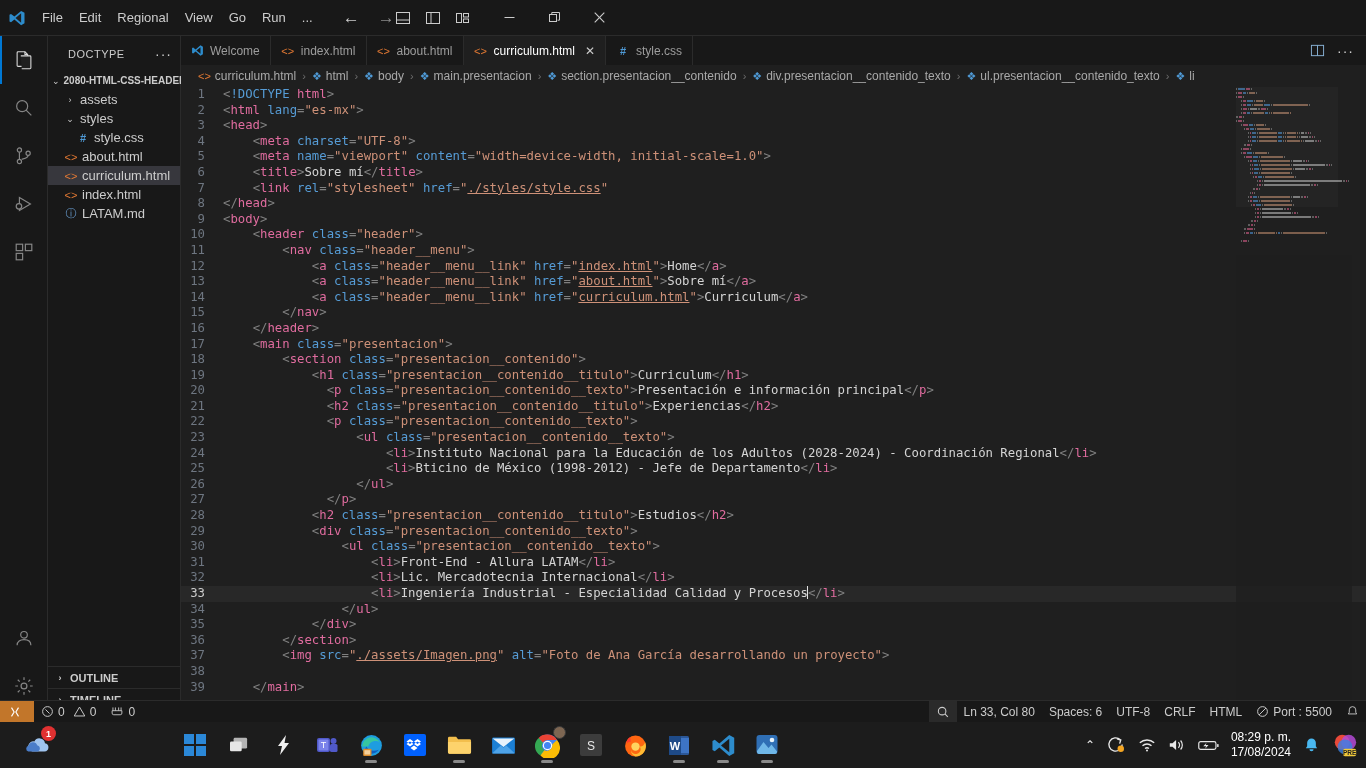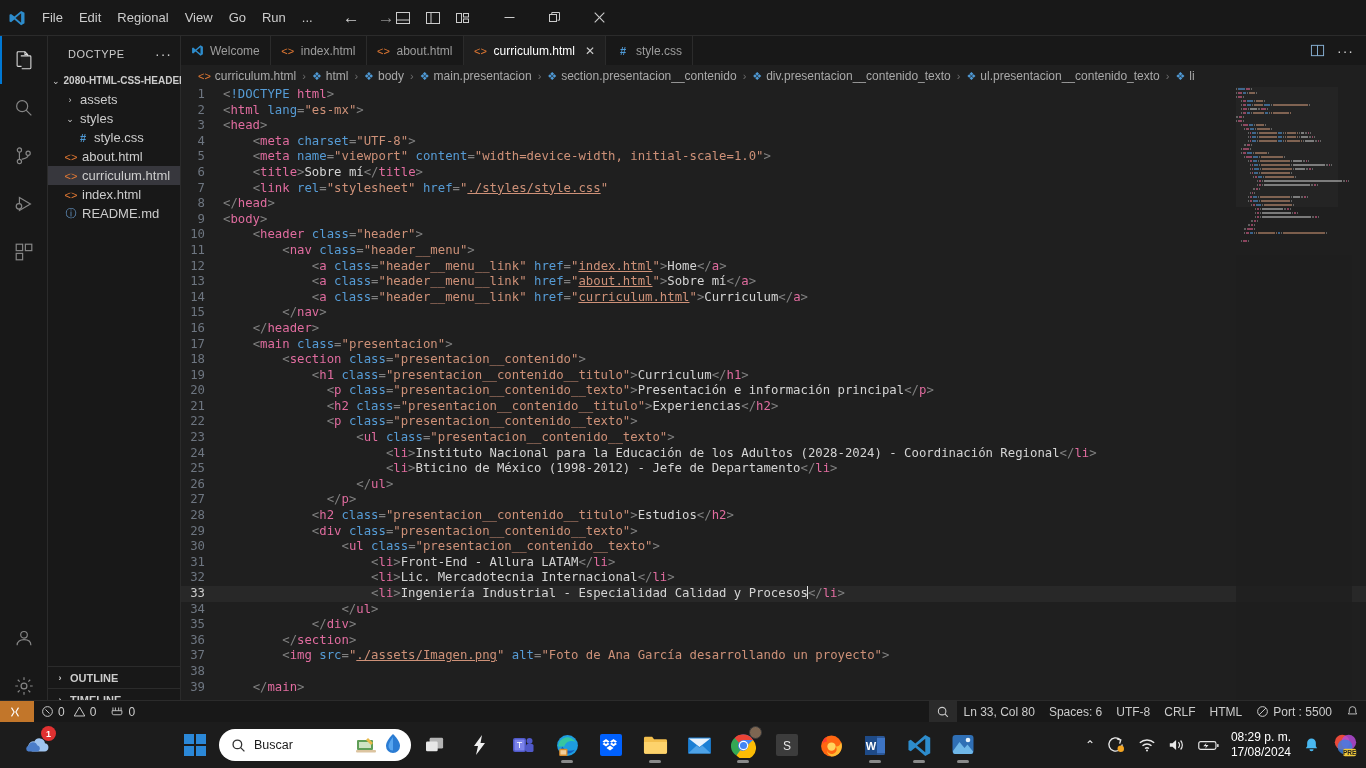--- a/index.html
+++ b/index.html
@@ -340,21 +340,21 @@
       <div class="tree-row selected" style="padding-left:16px;">
         <span class="fico html">&lt;&gt;</span>
         <span>curriculum.html</span>
       </div>
       <div class="tree-row" style="padding-left:16px;">
         <span class="fico html">&lt;&gt;</span>
         <span>index.html</span>
       </div>
       <div class="tree-row" style="padding-left:16px;">
         <span class="fico md">ⓘ</span>
-        <span>README.md</span>
+        <span>LATAM.md</span>
       </div>
     </div>
     <div class="sb-bottom">
       <div class="sb-sect">
         <span class="chev">›</span>
         <span>OUTLINE</span>
       </div>
       <div class="sb-sect">
         <span class="chev">›</span>
         <span>TIMELINE</span>
@@ -881,43 +881,20 @@
 
     <div class="tb-center">
       <div class="startbtn">
         <svg width="22" height="22" viewBox="0 0 22 22">
           <rect x="0" y="0" width="10" height="10" fill="#2b88d8"></rect>
           <rect x="12" y="0" width="10" height="10" fill="#2b88d8"></rect>
           <rect x="0" y="12" width="10" height="10" fill="#2b88d8"></rect>
           <rect x="12" y="12" width="10" height="10" fill="#2b88d8"></rect>
         </svg>
       </div>
-      <div class="searchpill">
-        <span>
-          <svg width="15" height="15" viewBox="0 0 16 16">
-              <circle cx="6.8" cy="6.8" r="4.6" fill="none" stroke="#333" stroke-width="1.4"></circle>
-              <line x1="10.3" y1="10.3" x2="14.3" y2="14.3" stroke="#333" stroke-width="1.4"></line>
-            </svg>
-        </span>
-        <span>Buscar</span>
-        <span style="position:absolute;right:32px;top:6px">
-          <svg width="24" height="20" viewBox="0 0 24 20">
-              <rect x="2" y="5" width="16" height="10" rx="1" fill="#5f9e57"></rect>
-              <rect x="4" y="7" width="12" height="6" fill="#cfe3c4"></rect>
-              <path d="M13 3 l5 5 l-2 2 l-5 -5 Z" fill="#e8b94a"></path>
-              <rect x="1" y="15" width="20" height="2.5" rx="1" fill="#dcc4a0"></rect>
-            </svg>
-        </span>
-        <span style="position:absolute;right:8px;top:4px">
-          <svg width="20" height="24" viewBox="0 0 20 24">
-              <path d="M10 1 C5 6 3 10 3 13 a7 7 0 0 0 14 0 C17 10 15 6 10 1Z" fill="#2b7cd3"></path>
-              <path d="M10 4 C7 8 5.5 10.8 5.5 13 a4.5 4.5 0 0 0 4.5 4.5Z" fill="#57a5ef"></path>
-            </svg>
-        </span>
-      </div>
       <div class="tb-ico">
         <svg width="22" height="18" viewBox="0 0 24 20">
             <rect x="6" y="2" width="15" height="12" rx="1.5" fill="#b4b4b4"></rect>
             <rect x="2" y="6" width="13" height="11" rx="1.5" fill="#e6e6e6"></rect>
           </svg>
       </div>
 
       <div class="tb-ico">
         <svg width="24" height="24" viewBox="0 0 24 24">
             <path d="M15 2 L7 13 h4 l-2 9 L18 10 h-4.5 Z" fill="#f0f0f0"></path>

